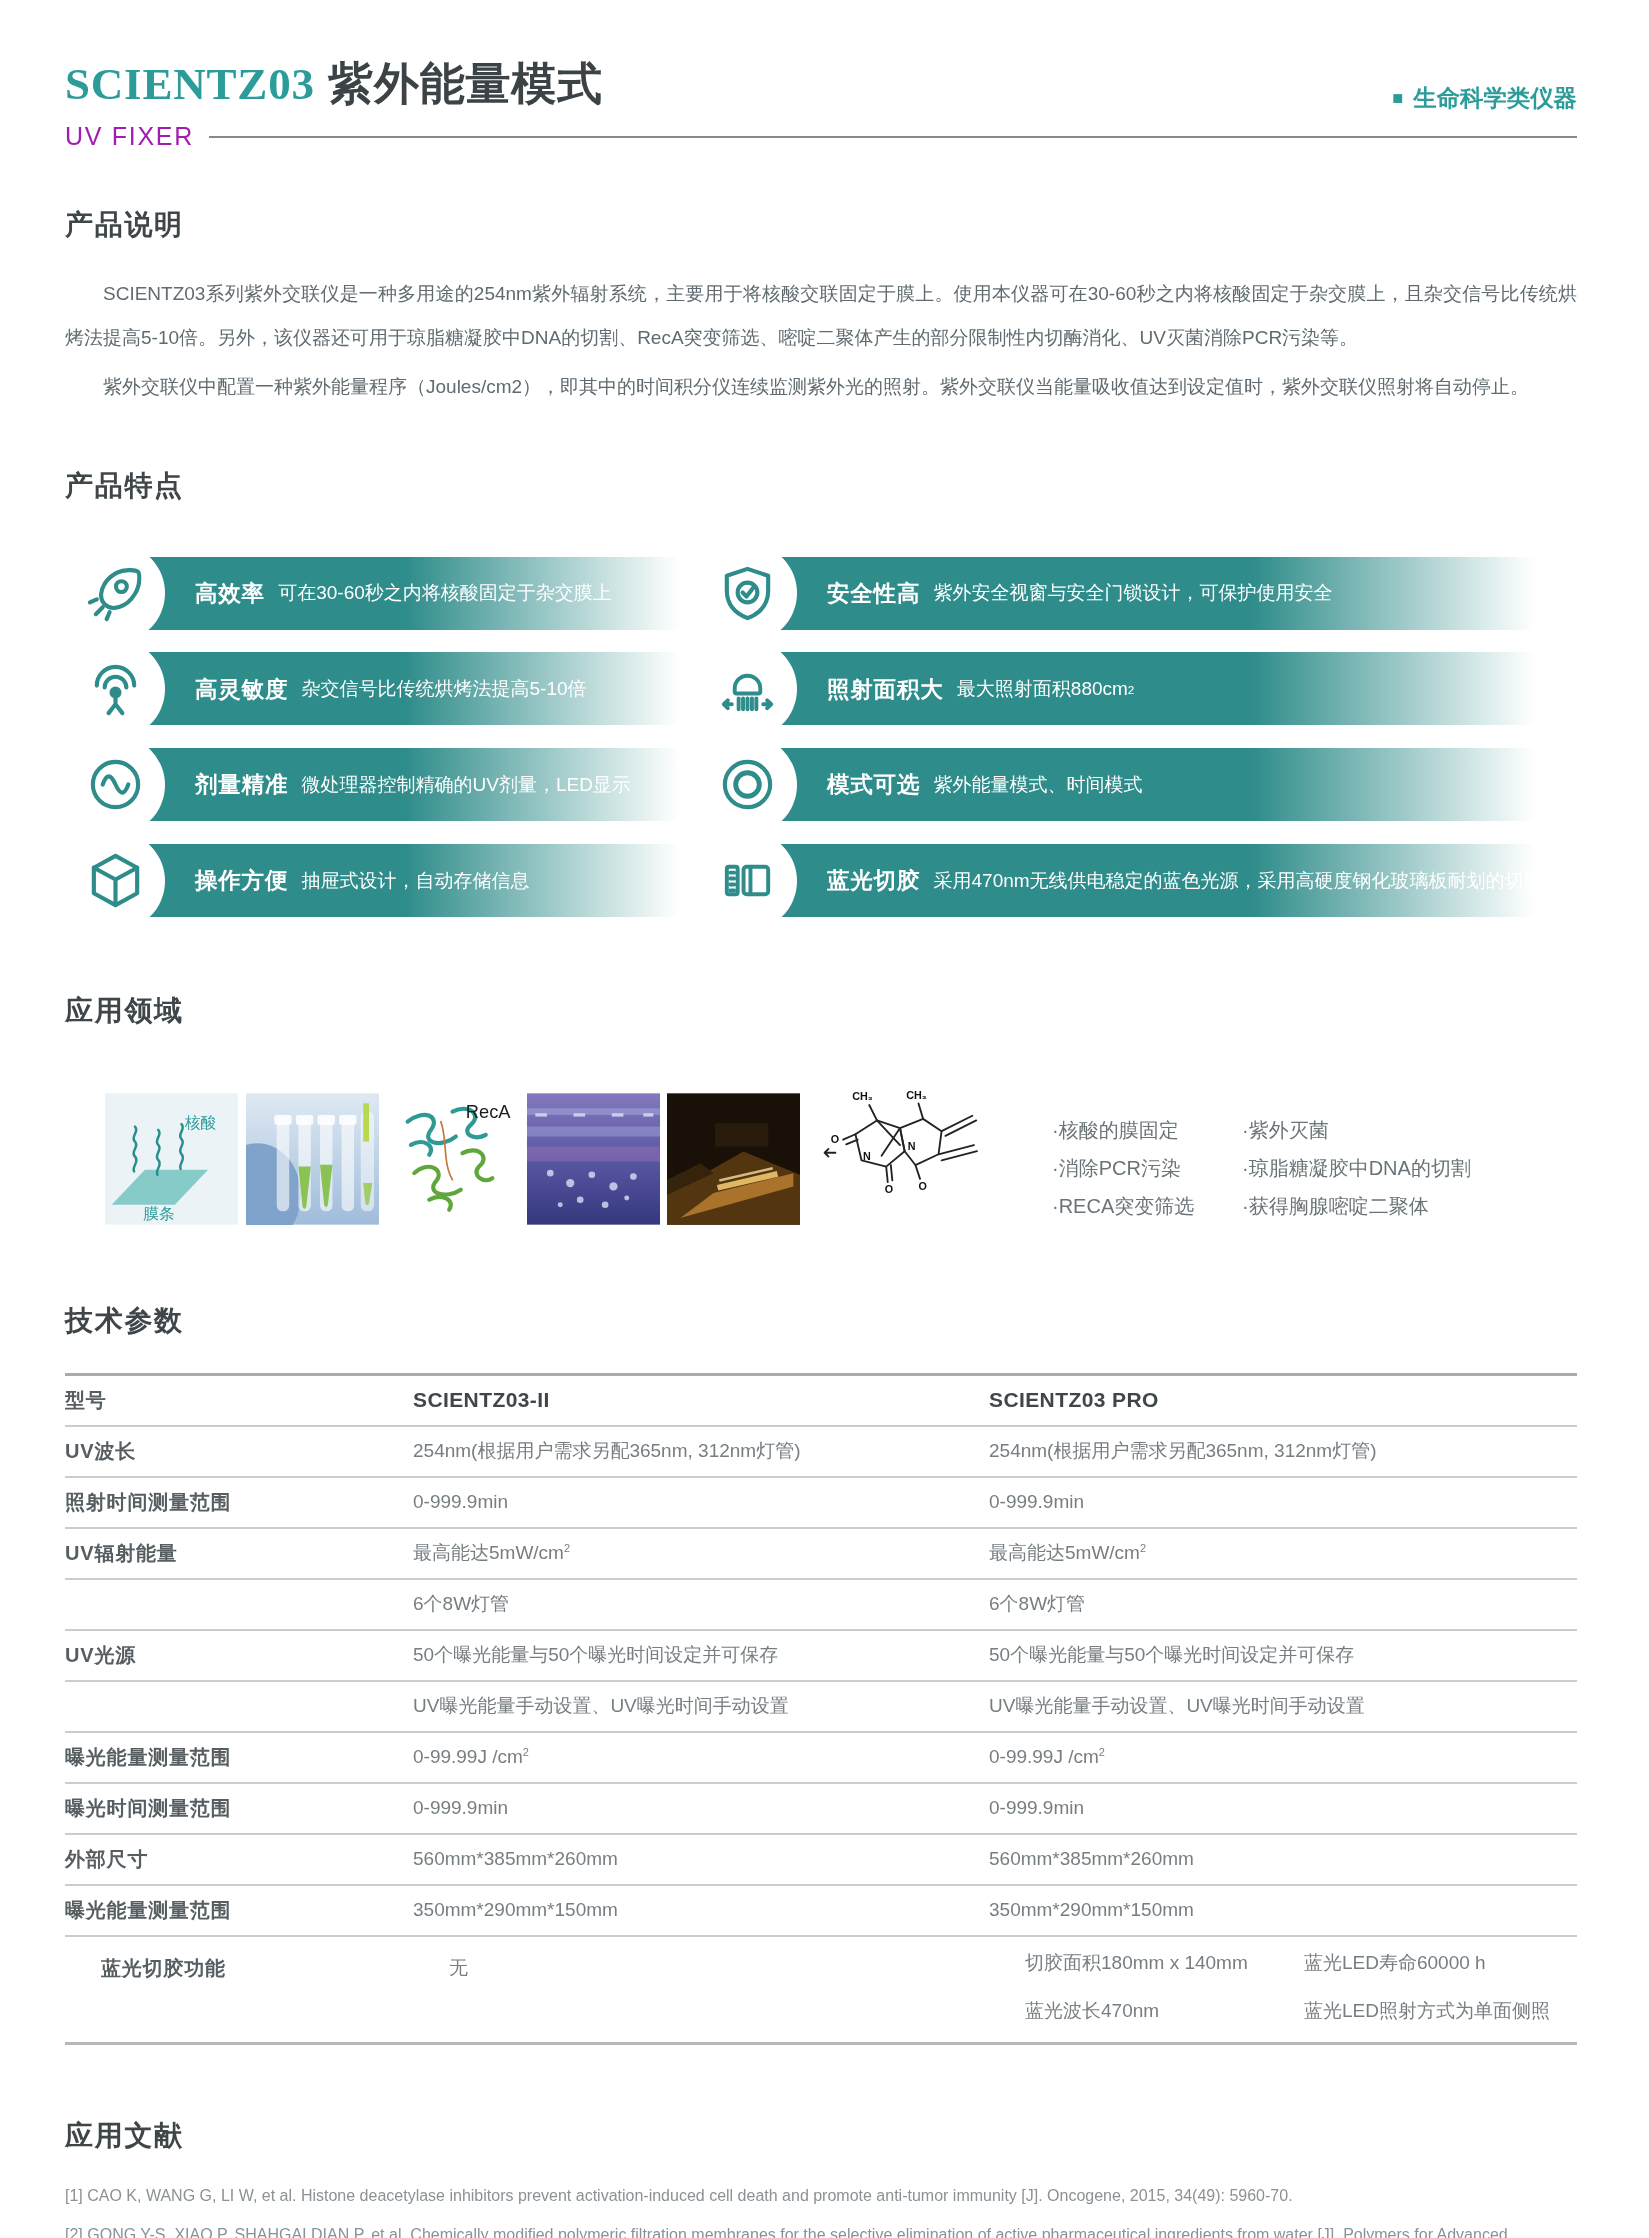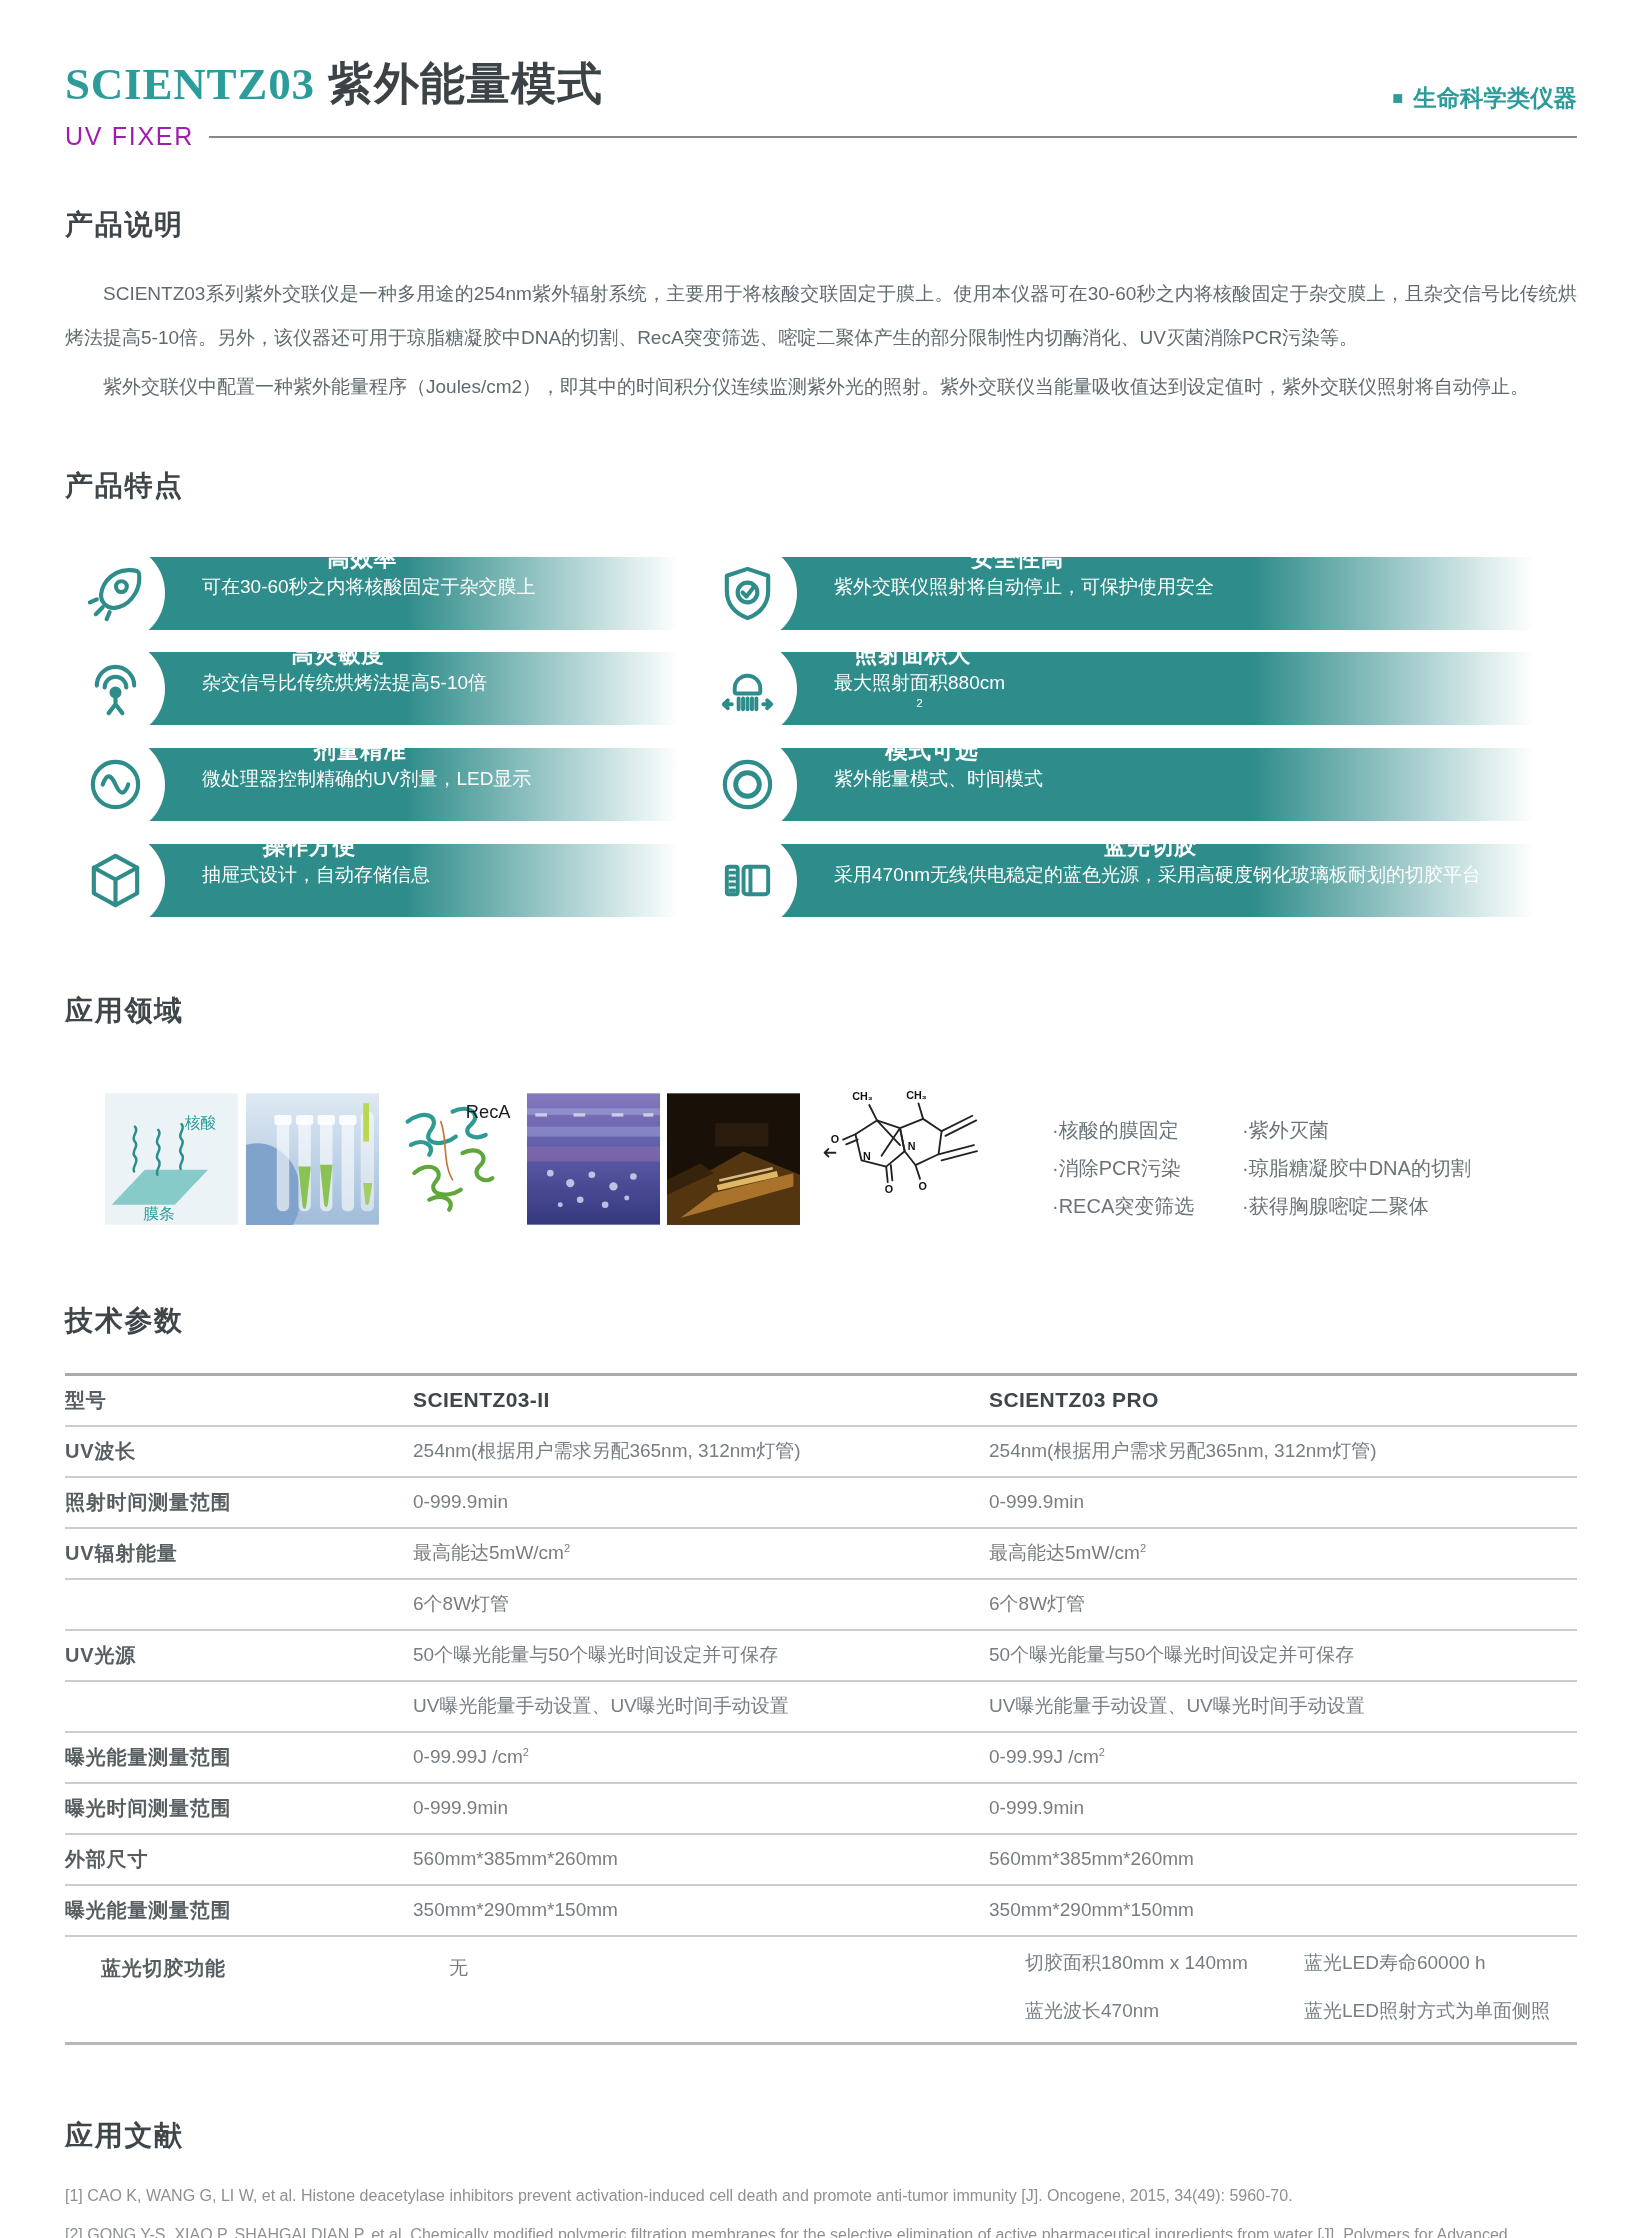--- a/index.html
+++ b/index.html
@@ -42,21 +42,21 @@
   .features-grid{margin-top:38px;}
   .frow{display:flex;height:100px;margin-bottom:-4.2px;}
   .feature{position:relative;height:100px;}
   .feature.f-left{width:41.8%;}
   .feature.f-right{width:58.2%;}
   .fbar{position:absolute;left:23.4px;right:0;top:13.3px;height:73px;}
   .f-left .fbar{background:linear-gradient(90deg,var(--teal-bar) 0%,var(--teal-bar) 52%,rgba(46,140,138,0) 97%);}
   .f-right .fbar{background:linear-gradient(90deg,var(--teal-bar) 0%,var(--teal-bar) 62%,rgba(46,140,138,0) 95%);}
   .fcircle{position:absolute;left:0;top:0;width:100px;height:100px;border-radius:50%;background:#fff;display:flex;align-items:center;justify-content:center;}
   .fcircle svg{width:63px;height:63px;}
-  .ftext{position:absolute;left:137px;top:0;height:100px;display:flex;align-items:center;color:#fff;white-space:nowrap;flex-direction:column;}
+  .ftext{position:absolute;left:130px;top:0;height:100px;display:flex;align-items:center;color:#fff;white-space:nowrap;}
   .ftext b{font-size:22.5px;font-weight:bold;margin-right:13.3px;letter-spacing:0.8px;}
   .ftext span{font-size:19px;}
   .ftext sup{font-size:11.7px;vertical-align:super;}
 
   
   .apps{margin-top:65px;}
   .apps-row{margin-top:37px;display:flex;align-items:flex-end;padding-left:40px;}
   .tile{width:133px;height:132px;flex:0 0 auto;margin-right:7.5px;overflow:hidden;}
   .tile svg{display:block;width:133px;height:132px;}
   .tile.t-dark{margin-right:0;}
@@ -133,21 +133,21 @@
           <div class="fbar"></div>
           <div class="fcircle">
             <svg viewBox="0 0 64 64" fill="none" stroke="#2E8C8A" stroke-width="4.2" stroke-linecap="round" stroke-linejoin="round">
               <path d="M32 7 L53 14 V29 C53 43 45 52 32 57 C19 52 11 43 11 29 V14 Z"></path>
               <circle cx="32" cy="31" r="10"></circle>
               <path d="M27 31 L31 35 L38 26"></path>
             </svg>
           </div>
           <div class="ftext">
               <b>安全性高</b>
-              <span>紫外交联仪照射将自动停止，可保护使用安全</span>
+              <span>紫外安全视窗与安全门锁设计，可保护使用安全</span>
             </div>
         </div>
       </div>
 
       <div class="frow">
         <div class="feature f-left">
           <div class="fbar"></div>
           <div class="fcircle">
             <svg viewBox="0 0 64 64" fill="none" stroke="#2E8C8A" stroke-width="4.2" stroke-linecap="round" stroke-linejoin="round">
               <path d="M13 28 A19 19 0 0 1 51 28"></path>

